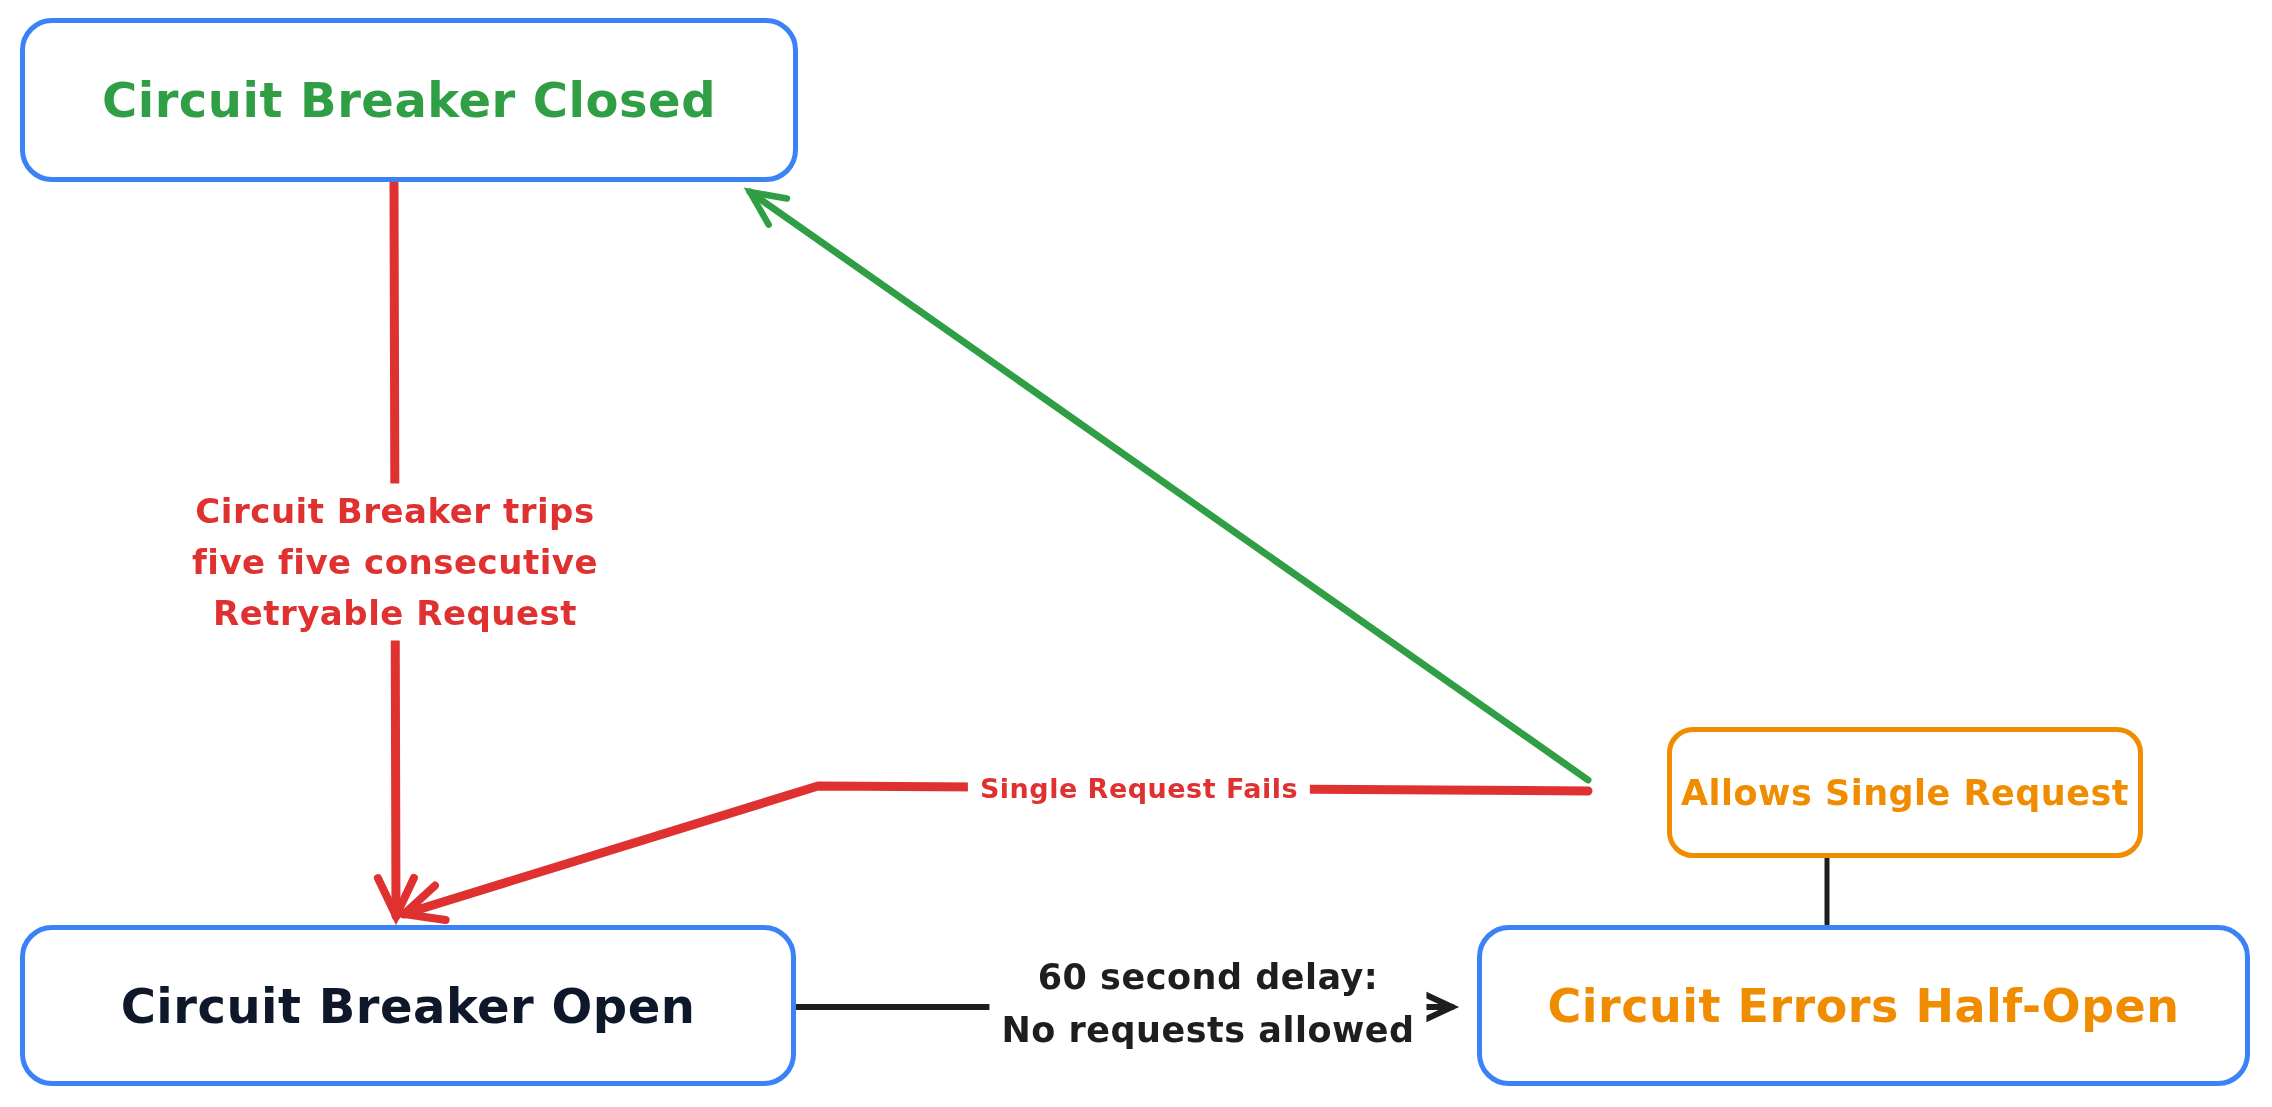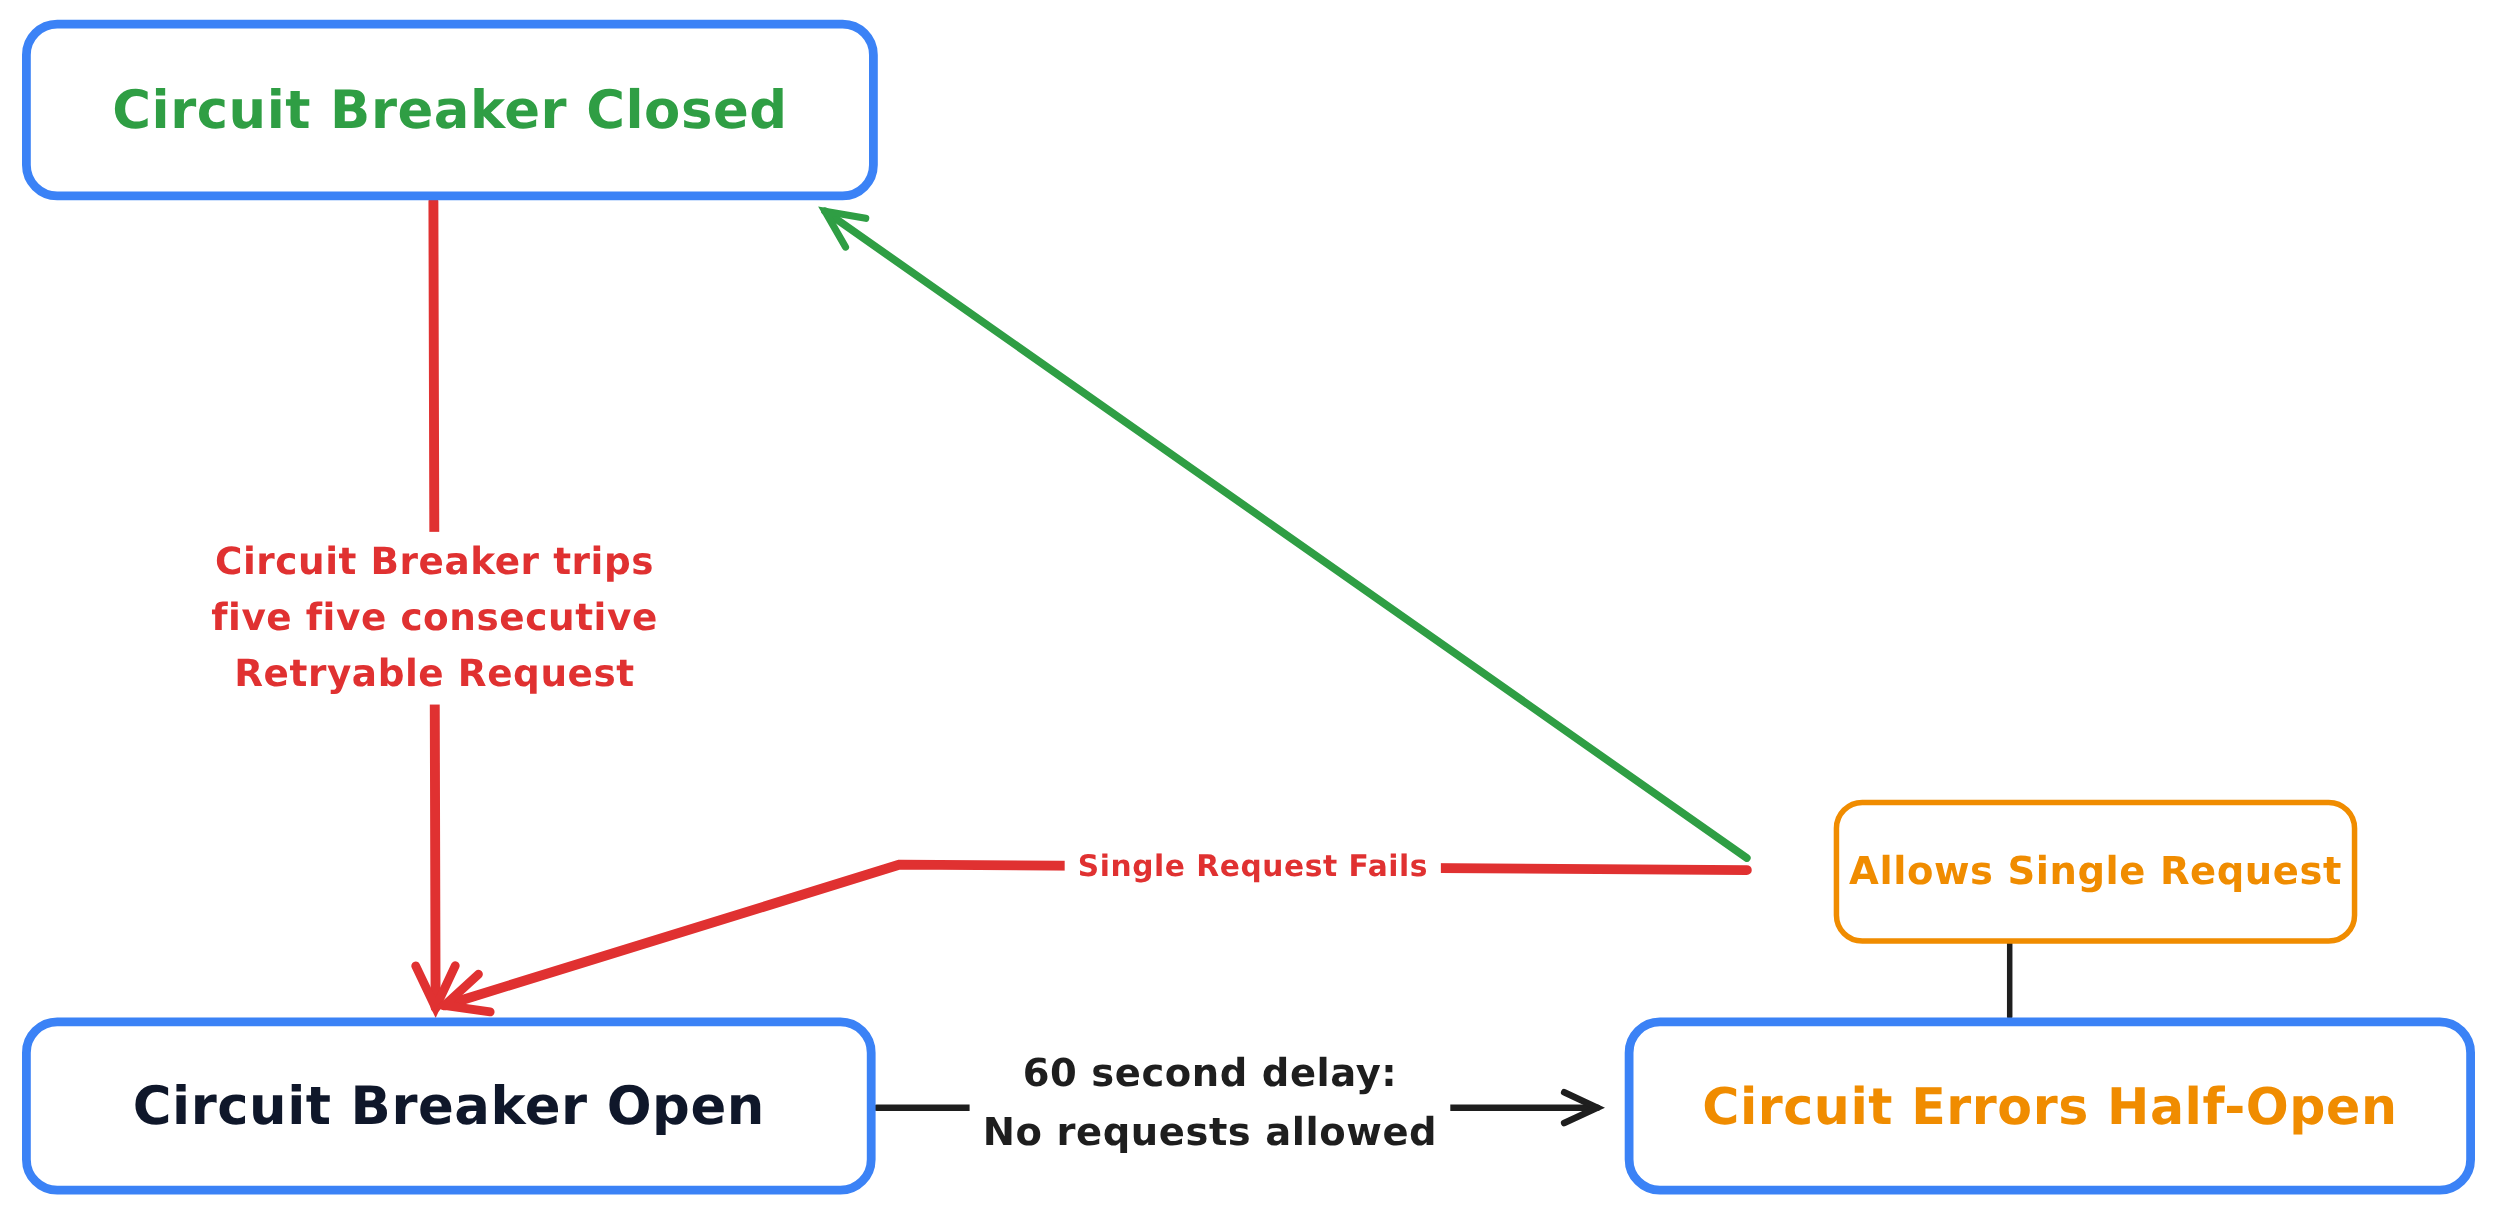--- a/index.html
+++ b/index.html
@@ -9,21 +9,21 @@
     background:#ffffff;
     font-family:"DejaVu Sans", sans-serif;
     overflow:hidden;
   }
   svg.wires{position:absolute;left:0;top:0;width:2272px;height:1107px;}
 
   
   .node{
     position:absolute;
     background:#ffffff;
-    border:8px solid #3b82f6;
+    border:5px solid #3b82f6;
     border-radius:32px;
     display:flex;align-items:center;justify-content:center;
     text-align:center;
     box-sizing:border-box;
     font-weight:bold;
     letter-spacing:0.5px;
   }
   .node-closed  {left:20px;  top:18px;  width:778px; height:164px; color:#2f9e44; font-size:48px;}
   .node-open    {left:20px;  top:925px; width:776px; height:161px; color:#0f172a; font-size:48px;}
   .node-half    {left:1477px;top:925px; width:773px; height:161px; color:#f08c00; font-size:46px;}
@@ -38,21 +38,21 @@
     text-align:center;
     font-weight:bold;
     letter-spacing:0.5px;
     padding:2px 12px;
     white-space:nowrap;
     line-height:1.5;
   }
   .label-trips   {left:395px; top:562px;  color:#e03131; font-size:34px;}
   .label-succeeds{left:1157px;top:487px;  color:#2f9e44; font-size:35px;}
   .label-fails   {left:1139px;top:789px;  color:#e03131; font-size:27px;}
-  .label-delay   {left:1100px;top:1003px; color:#1e1e1e; font-size:35px;}
+  .label-delay   {left:1208px;top:1003px; color:#1e1e1e; font-size:35px;}
 </style>
 </head>
 <body>
 
 <div class="canvas">
 
   <svg class="wires" viewBox="0 0 2272 1107">
     <defs>
       <marker id="arrow-red" markerUnits="userSpaceOnUse" markerWidth="100" markerHeight="100" viewBox="-50 -50 100 100" refX="0" refY="0" orient="auto">
         <path d="M-38,-18 L0,0 L-38,18" fill="none" stroke="#e03131" stroke-width="8" stroke-linecap="round"></path>

